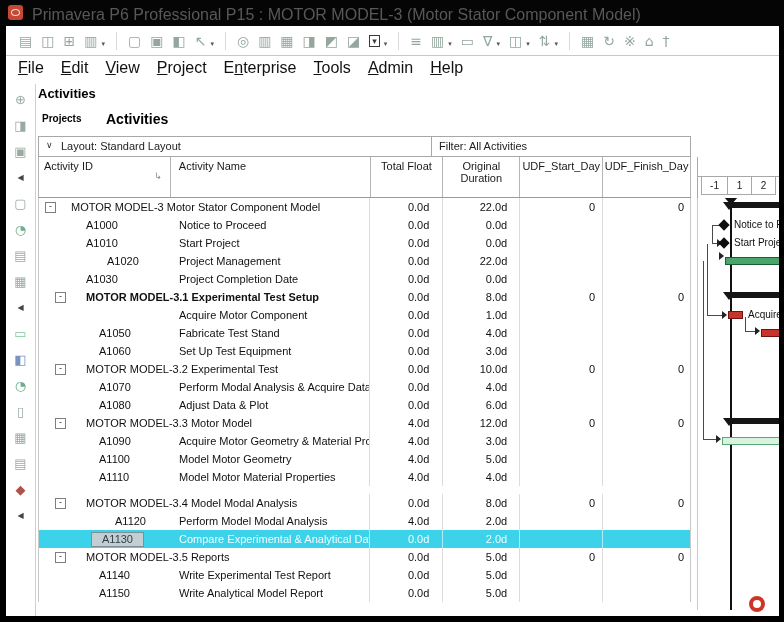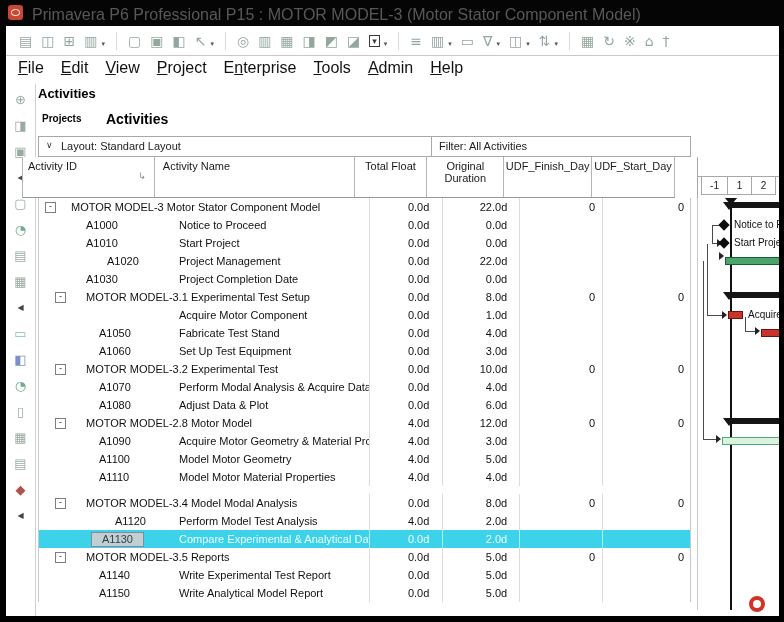--- a/index.html
+++ b/index.html
@@ -40,21 +40,21 @@
   .sbi.sm{font-size:8px;color:#444}
 
   
   #layoutbar{position:absolute;left:32px;top:110px;width:653px;height:21px;border:1px solid #a8a8a8;box-sizing:border-box;font-size:11px;color:#222;background:#fff}
   #layoutbar .chev{position:absolute;left:7px;top:3px;font-size:9px;color:#333}
   #layoutbar .lbl{position:absolute;left:22px;top:3px}
   #layoutbar .div{position:absolute;left:392px;top:0;width:1px;height:19px;background:#a8a8a8}
   #layoutbar .flt{position:absolute;left:400px;top:3px}
 
   
-  #thead{position:absolute;left:16px;top:131px;width:653px;height:41px;display:flex;border-bottom:1px solid #9a9a9a;border-left:1px solid #b5b5b5;box-sizing:border-box;font-size:11px;color:#1a1a1a;background:#fff}
+  #thead{position:absolute;left:32px;top:131px;width:653px;height:41px;display:flex;border-bottom:1px solid #9a9a9a;border-left:1px solid #b5b5b5;box-sizing:border-box;font-size:11px;color:#1a1a1a;background:#fff}
   .hcell{border-right:1px solid #b5b5b5;box-sizing:border-box;padding-top:3px;position:relative}
   .hc0{width:132px;padding-left:5px}
   .hc1{width:200px;padding-left:8px}
   .hc2{width:73px;text-align:center}
   .hc3{width:77px;text-align:center}
   .hc4{width:83px;text-align:center}
   .hc5{width:88px;text-align:center}
   .sortglyph{position:absolute;right:8px;top:14px;font-family:"DejaVu Sans",sans-serif;font-size:9px;color:#8a8a8a}
 
   
@@ -201,22 +201,22 @@
   </div>
 
   <div id="thead">
     <div class="hcell hc0">
       <span>Activity ID</span>
       <span class="sortglyph">↳</span>
     </div>
     <div class="hcell hc1"><span>Activity Name</span></div>
     <div class="hcell hc2"><span>Total Float</span></div>
     <div class="hcell hc3"><span>Original Duration</span></div>
+    <div class="hcell hc4"><span>UDF_Start_Day</span></div>
     <div class="hcell hc5"><span>UDF_Finish_Day</span></div>
-    <div class="hcell hc4"><span>UDF_Start_Day</span></div>
   </div>
 
   <div id="tbody">
       <div class="trow">
         <div class="cl">
           <span class="gbox" style="left: 6px;">-</span>
           <span class="gtext" style="left: 32px;">MOTOR MODEL-3  Motor Stator Component Model</span>
         </div>
         <div class="ctf">0.0d</div>
         <div class="cod">22.0d</div>
@@ -259,21 +259,21 @@
           <span class="anm">Project Completion Date</span>
         </div>
         <div class="ctf">0.0d</div>
         <div class="cod">0.0d</div>
         <div class="cus"></div>
         <div class="cuf"></div>
       </div>
       <div class="trow">
         <div class="cl">
           <span class="gbox" style="left: 16px;">-</span>
-          <span class="gtext" style="left: 47px;">MOTOR MODEL-3.1  Experimental Test Setup</span>
+          <span class="gtext" style="left: 47px; font-weight: bold;">MOTOR MODEL-3.1  Experimental Test Setup</span>
         </div>
         <div class="ctf">0.0d</div>
         <div class="cod">8.0d</div>
         <div class="cus">0</div>
         <div class="cuf">0</div>
       </div>
       <div class="trow">
         <div class="cl">
           <span class="aid" style="left: 60px; margin-top: 28px;">A1040</span>
           <span class="anm">Acquire Motor Component</span>
@@ -329,21 +329,21 @@
           <span class="anm">Adjust Data &amp; Plot</span>
         </div>
         <div class="ctf">0.0d</div>
         <div class="cod">6.0d</div>
         <div class="cus"></div>
         <div class="cuf"></div>
       </div>
       <div class="trow">
         <div class="cl">
           <span class="gbox" style="left: 16px;">-</span>
-          <span class="gtext" style="left: 47px;">MOTOR MODEL-2.8  Motor Model</span>
+          <span class="gtext" style="left: 47px;">MOTOR MODEL-3.3  Motor Model</span>
         </div>
         <div class="ctf">4.0d</div>
         <div class="cod">12.0d</div>
         <div class="cus">0</div>
         <div class="cuf">0</div>
       </div>
       <div class="trow">
         <div class="cl">
           <span class="aid" style="left: 60px;">A1090</span>
           <span class="anm">Acquire Motor Geometry &amp; Material Properties</span>
@@ -380,21 +380,21 @@
           <span class="gtext" style="left: 47px;">MOTOR MODEL-3.4  Model Modal Analysis</span>
         </div>
         <div class="ctf">0.0d</div>
         <div class="cod">8.0d</div>
         <div class="cus">0</div>
         <div class="cuf">0</div>
       </div>
       <div class="trow">
         <div class="cl">
           <span class="aid" style="left: 60px; margin-left: 16px;">A1120</span>
-          <span class="anm">Perform Model Test Analysis</span>
+          <span class="anm">Perform Model Modal Analysis</span>
         </div>
         <div class="ctf">4.0d</div>
         <div class="cod">2.0d</div>
         <div class="cus"></div>
         <div class="cuf"></div>
       </div>
       <div class="trow sel">
         <div class="cl">
           <span class="aid" style="left: 52px;"><span class="idbox">A1130</span></span>
           <span class="anm">Compare Experimental &amp; Analytical Data</span>

